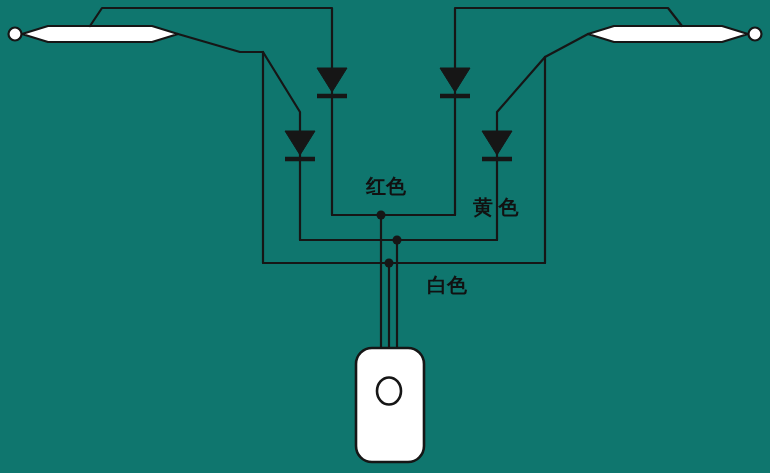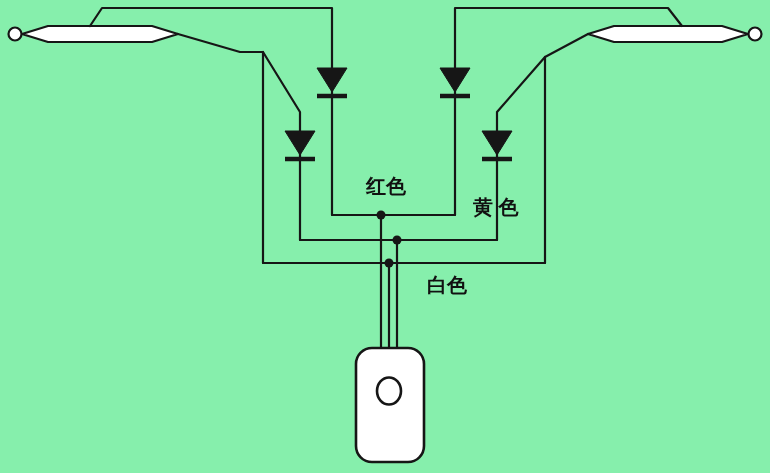--- a/index.html
+++ b/index.html
@@ -5,21 +5,21 @@
   html, body {
     margin: 0;
     padding: 0;
     background: #ffffff;
     font-family: "Liberation Sans", sans-serif;
   }
   .stage {
     position: relative;
     width: 770px;
     height: 473px;
-    background: #86efac;
+    background: #0f766e;
     overflow: hidden;
   }
   svg { position: absolute; top: 0; left: 0; display: block; }
   .wire {
     fill: none;
     stroke: #161616;
     stroke-width: 2.2;
     stroke-linejoin: round;
     stroke-linecap: round;
   }

